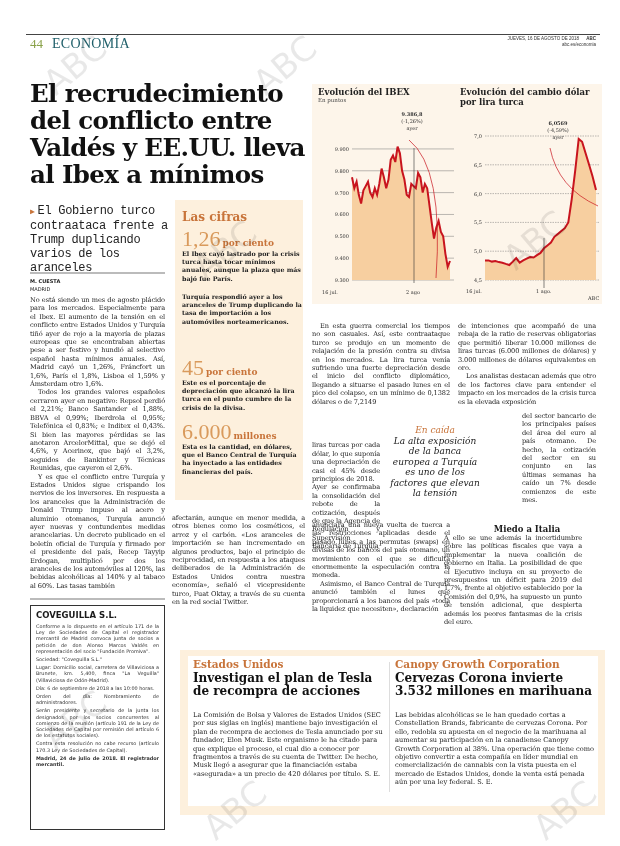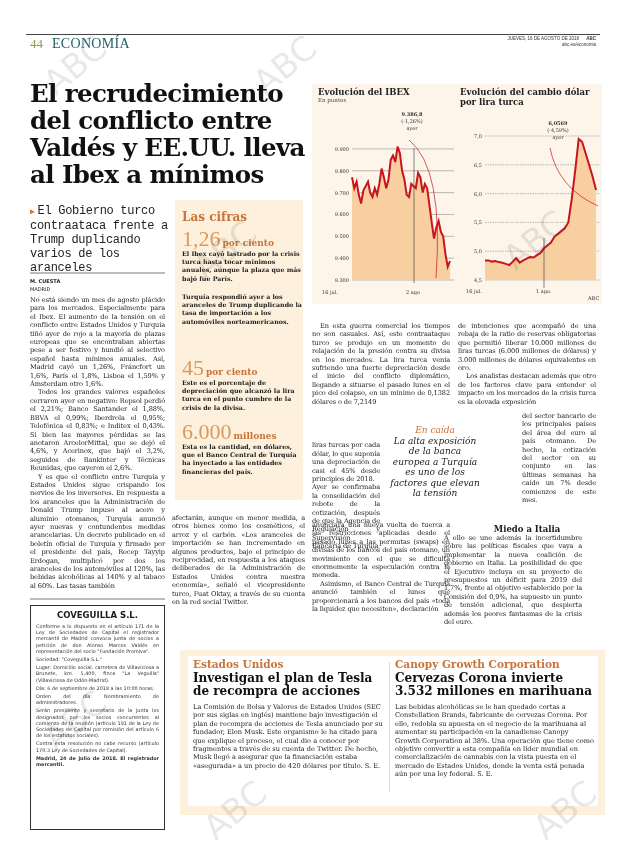--- a/index.html
+++ b/index.html
@@ -32,27 +32,27 @@
 .fig .num{font-size:22px;color:#d99a5c;font-family:"Liberation Serif",serif;line-height:22px}
 .fig .unit{font-size:9px;color:#c8743a;font-weight:bold;margin-left:2px}
 .fig .desc{font-size:6.3px;line-height:8.2px;font-weight:bold;color:#222;font-family:"DejaVu Serif",serif}
 .pull{left:390px;top:425px;width:90px;text-align:center;font-style:italic;font-size:9px;line-height:10.5px;font-family:"DejaVu Serif",serif}
 .pull .lbl{color:#c8743a;font-weight:normal}
 .chart-bg{left:312px;top:84px;width:290px;height:220px;background:#fdf5ea}
 .chart-title{font-size:8.5px;font-weight:bold;font-family:"DejaVu Serif",serif;line-height:10px;color:#222}
 .chart-sub{font-size:5.5px;color:#444}
 .axis{font-size:5px;fill:#333;font-family:"DejaVu Serif",serif}
 .notice{left:30px;top:605px;width:135px;height:225px;border:1.5px solid #333;padding:4px 5px}
-.notice h4{font-size:8.5px;text-align:center;font-family:"DejaVu Sans",sans-serif;font-weight:bold;margin-bottom:3px}
+.notice h4{font-size:8.5px;font-family:"DejaVu Sans",sans-serif;font-weight:bold;margin-bottom:3px}
 .notice p{font-size:4.9px;line-height:6.2px;font-family:"DejaVu Sans",sans-serif;text-align:justify;margin-bottom:2px;color:#333}
 .bottom-box{left:180px;top:650px;width:425px;height:165px;background:#fdf0dd}
 .bottom-inner{left:188px;top:656px;width:410px;height:150px;background:#fff}
 .bcol{position:absolute;top:658px}
 .bcol .kicker{font-size:10.5px;font-weight:bold;color:#c8743a;font-family:"DejaVu Serif",serif}
-.bcol .bh{font-size:12px;line-height:13px;font-weight:bold;font-family:"DejaVu Serif",serif;margin:2px 0 5px;color:#111}
+.bcol .bh{font-size:12px;line-height:13px;font-weight:bold;font-family:"DejaVu Serif",serif;margin:2px 0 13px;color:#111}
 .bcol .bt{font-size:6.6px;line-height:8.4px;font-family:"DejaVu Serif",serif;color:#222}
 .bdiv{left:389px;top:662px;width:1px;height:130px;background:#ddd}
 .wm{font-family:"DejaVu Sans",sans-serif;color:rgba(0,0,0,.09);font-size:34px;transform:rotate(-40deg);pointer-events:none}
 </style>
 </head>
 <body>
 
 <div class="abs hdr-rule"></div>
 <div class="abs pnum">44</div>
 <div class="abs section">ECONOMÍA</div>

